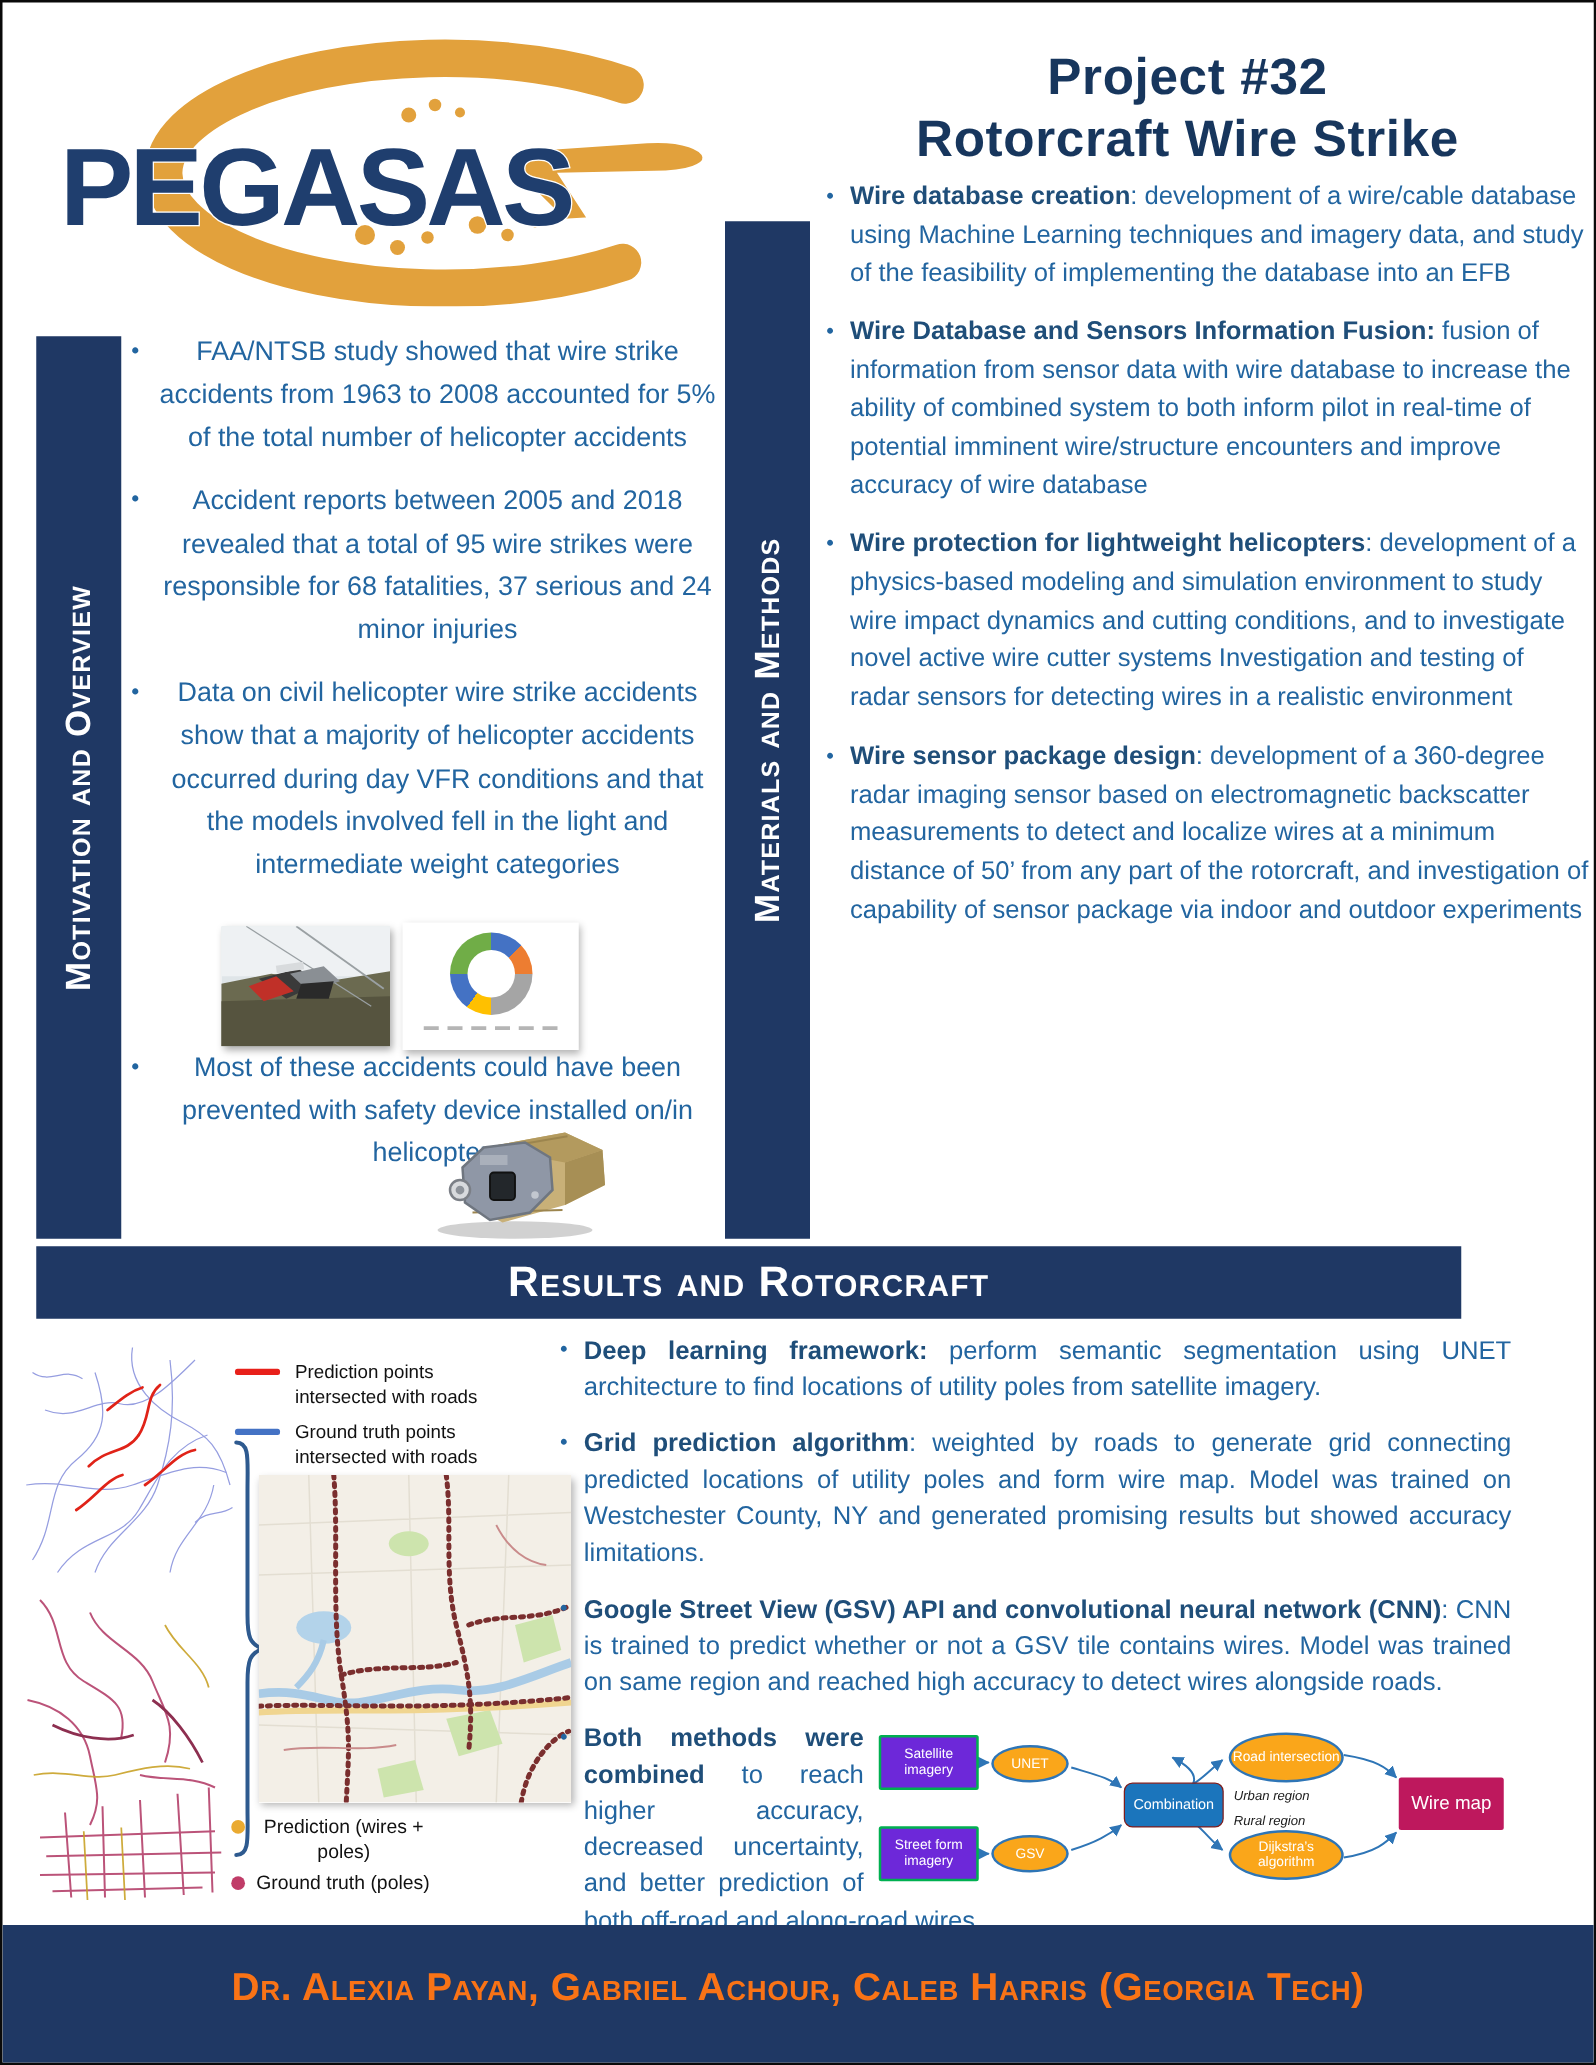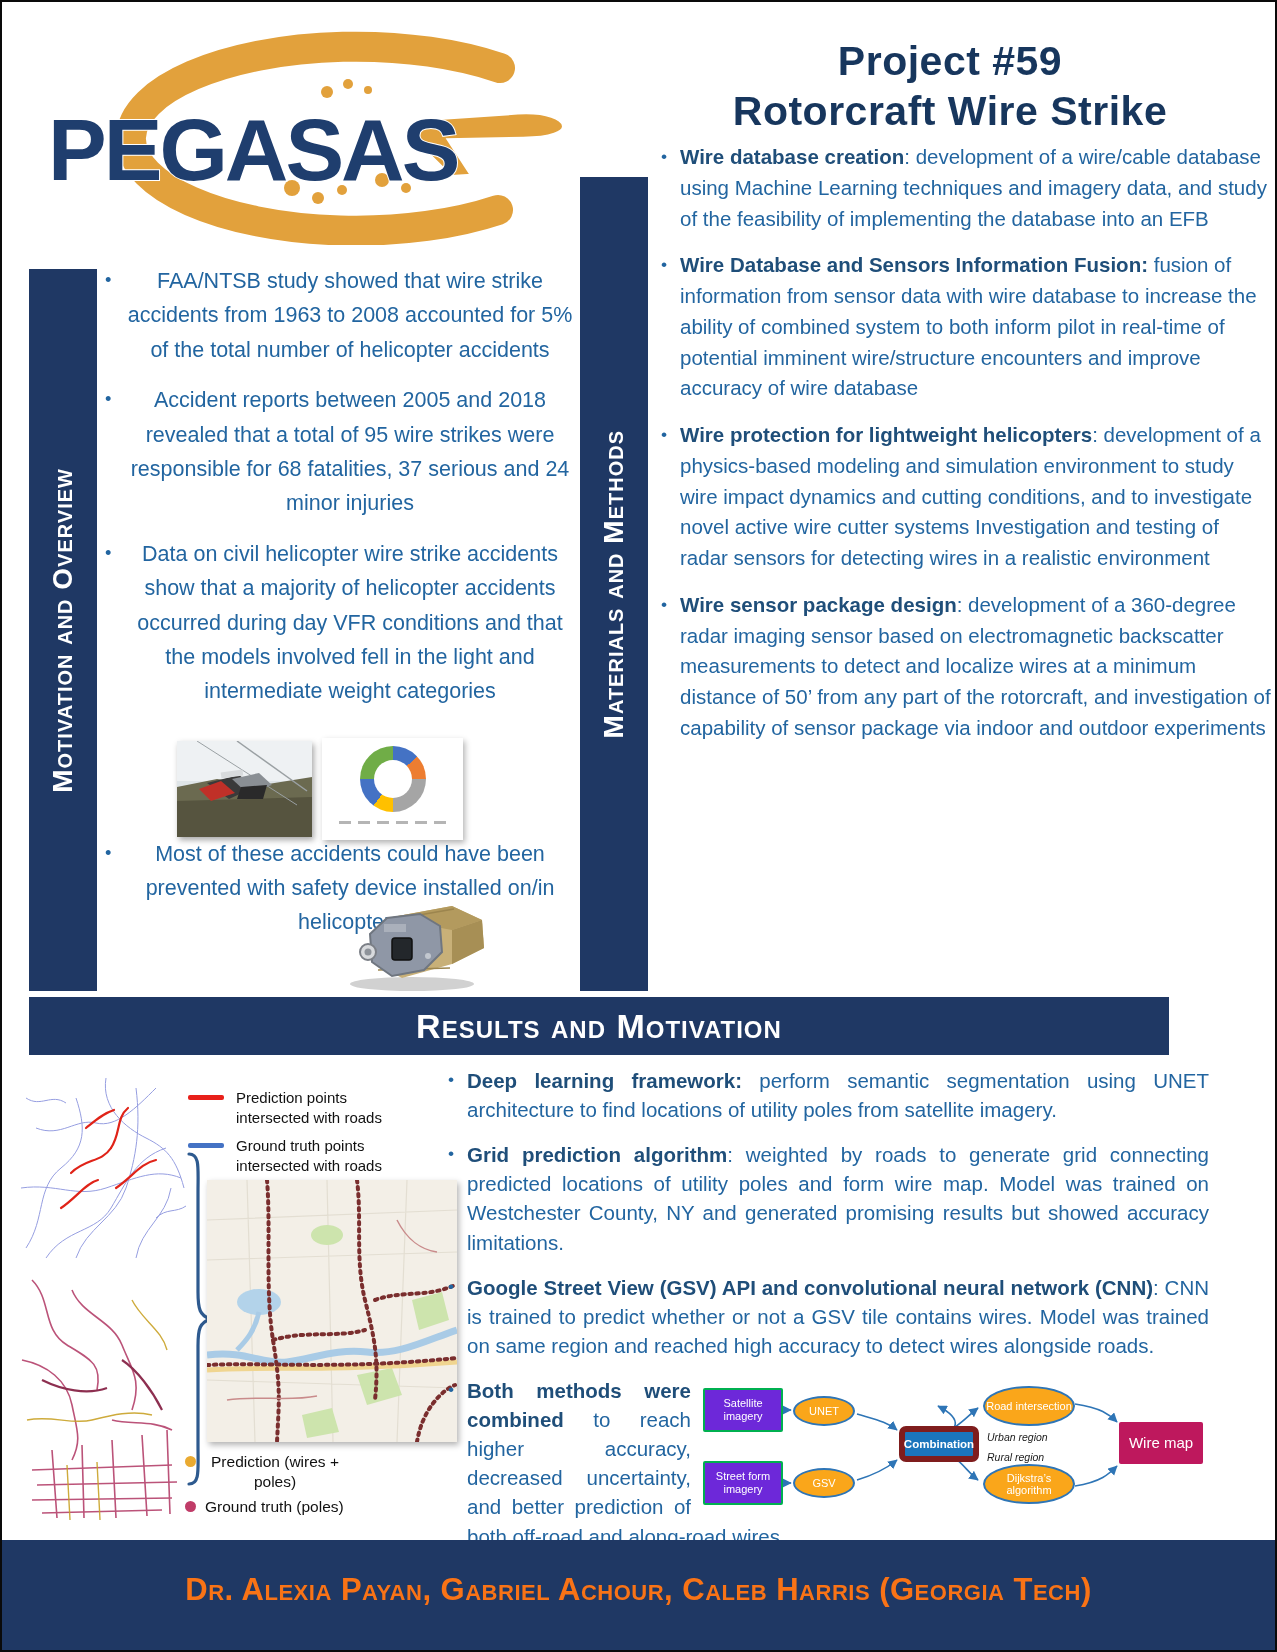--- a/index.html
+++ b/index.html
@@ -76,21 +76,21 @@
     color:#2265a0;font-size:20.5px;line-height:1.42;text-align:justify;
   }
   .results-text li{margin-bottom:9px;}
   .results-text li::before{color:#2265a0;}
   .flowchart{
     float:right;width:508px;height:156px;margin:4px 0 -34px 10px;position:relative;
   }
   .fc-node{position:absolute;display:flex;align-items:center;justify-content:center;text-align:center;color:#fff;box-sizing:border-box;}
   .fc-box{background:#6d28d9;border:2px solid #00b050;font-size:11px;line-height:1.2;border-radius:2px;}
   .fc-ellipse{background:#faa61a;border:2px solid #2e75b6;border-radius:50%;font-size:11px;line-height:1.1;}
-  .fc-combo{background:#1b75bc;border:6px solid #7f1d1d;border-radius:7px;font-size:11.5px;font-weight:bold;}
+  .fc-combo{background:#1b75bc;border:1px solid #7f1d1d;border-radius:7px;font-size:11.5px;}
   .fc-green{background:#be185d;font-size:15px;border-radius:2px;}
   .fc-label{position:absolute;font-size:10.5px;font-style:italic;color:#1a1a1a;}
   
   .footer{
     position:absolute;left:0;top:1538px;width:100%;height:114px;background:#1f3864;
     display:flex;align-items:flex-start;justify-content:center;
   }
   .footer span{margin-top:32px;color:#f97316;font-weight:bold;font-size:31px;font-variant:small-caps;letter-spacing:.5px;}
 </style>
 </head>
@@ -117,21 +117,21 @@
         <circle cx="352" cy="150" r="7"></circle>
           <circle cx="376" cy="158" r="5"></circle>
           <circle cx="398" cy="148" r="4"></circle>
       </g>
 
       <text x="18" y="150" font-family="Liberation Sans, sans-serif" font-size="88" font-weight="bold" fill="#1f3e6e" stroke="#ffffff" stroke-width="2" paint-order="stroke" letter-spacing="-3">PEGASAS</text>
     </svg>
   </div>
 
   <div class="poster-title">
-    <div>Project #59</div>
+    <div>Project #32</div>
     <div>Rotorcraft Wire Strike</div>
   </div>
 
   <div class="vbar bar-motivation">
     <span>Motivation and Overview</span>
   </div>
 
   <div class="motivation-text">
     <ul class="bullets">
       <li><span>FAA/NTSB study showed that wire strike accidents from 1963 to 2008 accounted for 5% of the total number of helicopter accidents</span></li>
@@ -194,21 +194,21 @@
   <div class="methods-text">
     <ul class="bullets">
       <li><span class="lead">Wire database creation</span><span>: development of a wire/cable database using Machine Learning techniques and imagery data, and study of the feasibility of implementing the database into an EFB</span></li>
       <li><span class="lead">Wire Database and Sensors Information Fusion:</span><span> fusion of information from sensor data with wire database to increase the ability of combined system to both inform pilot in real-time of potential imminent wire/structure encounters and improve accuracy of wire database</span></li>
       <li><span class="lead">Wire protection for lightweight helicopters</span><span>: development of a physics-based modeling and simulation environment to study wire impact dynamics and cutting conditions, and to investigate novel active wire cutter systems Investigation and testing of radar sensors for detecting wires in a realistic environment</span></li>
       <li><span class="lead">Wire sensor package design</span><span>: development of a 360-degree radar imaging sensor based on electromagnetic backscatter measurements to detect and localize wires at a minimum distance of 50’ from any part of the rotorcraft, and investigation of capability of sensor package via indoor and outdoor experiments</span></li>
     </ul>
   </div>
 
   <div class="results-banner">
-    <span>Results and Motivation</span>
+    <span>Results and Rotorcraft</span>
   </div>
 
   <svg class="mapA" viewBox="0 0 172 196">
     <rect width="172" height="196" fill="#ffffff"></rect>
     <g stroke="#8a93dd" stroke-width="1" fill="none" opacity="0.9">
       <path d="M10,180 C30,150 20,120 45,100 S70,60 60,30"></path>
       <path d="M5,120 C40,115 60,130 90,120 S140,100 165,110"></path>
       <path d="M30,190 C50,160 80,165 95,140 S120,90 150,80"></path>
       <path d="M60,190 C70,160 100,150 110,120 S125,60 120,20"></path>
       <path d="M90,10 C85,40 110,60 130,70 S160,90 168,120"></path>

